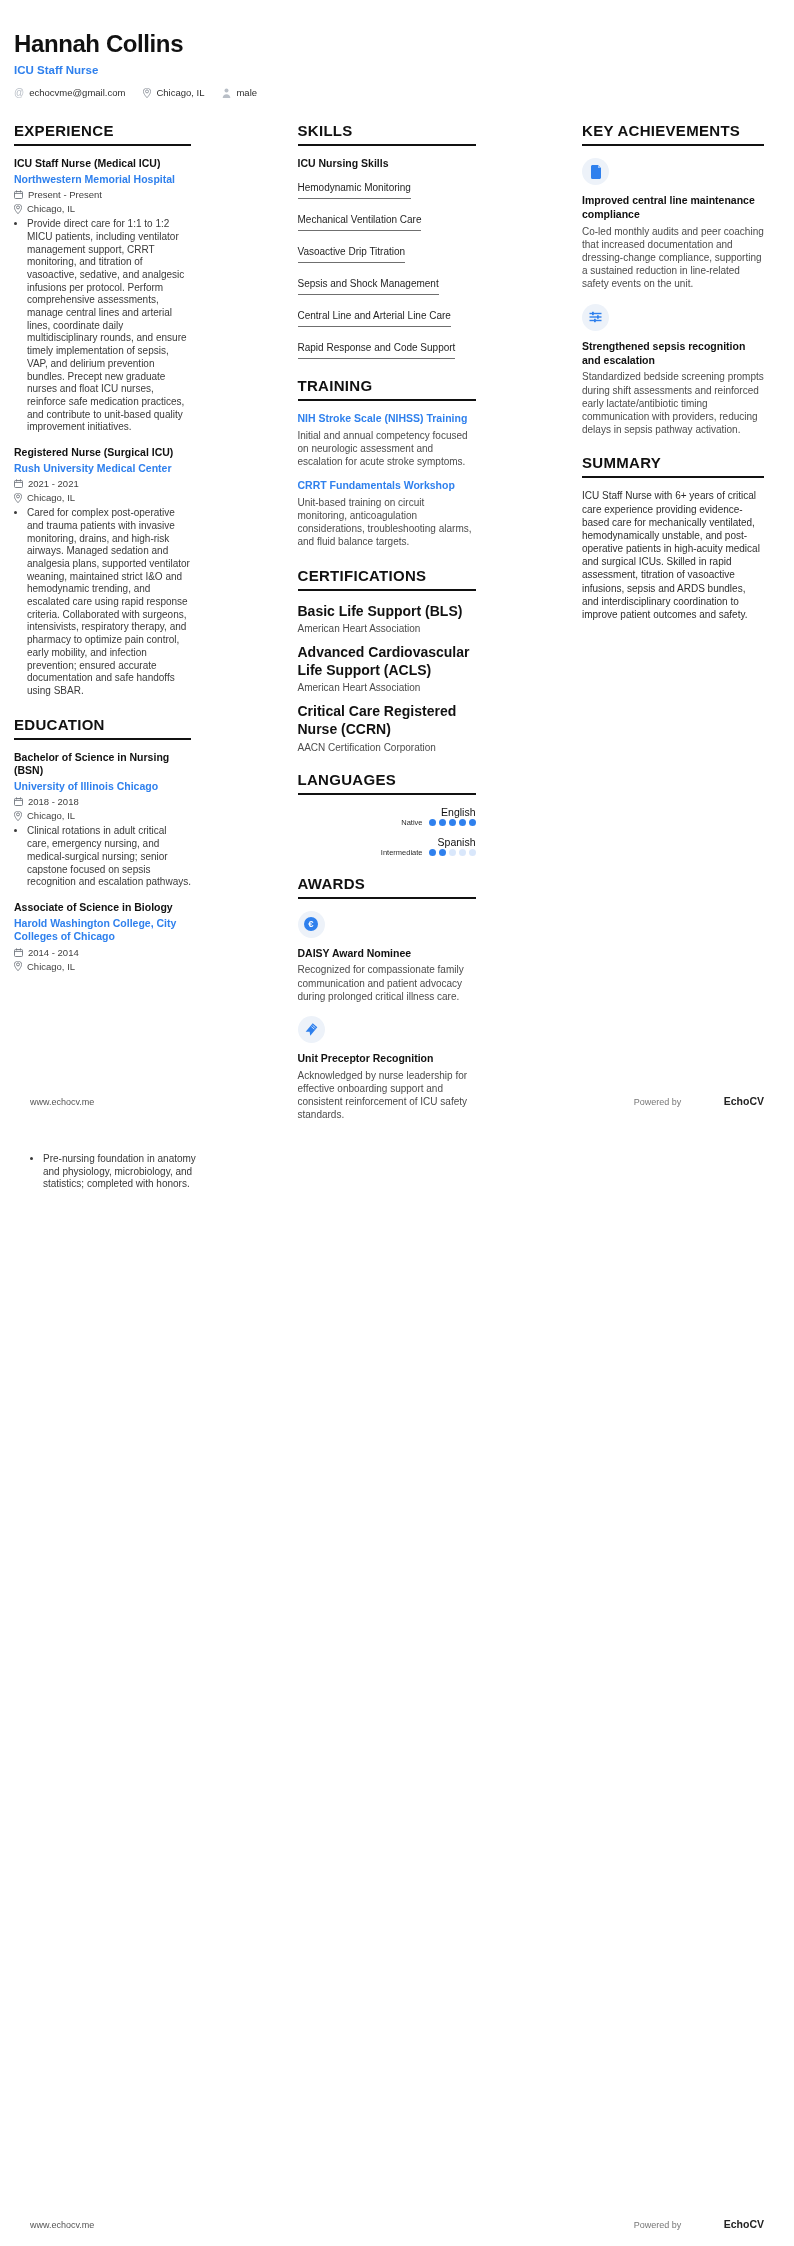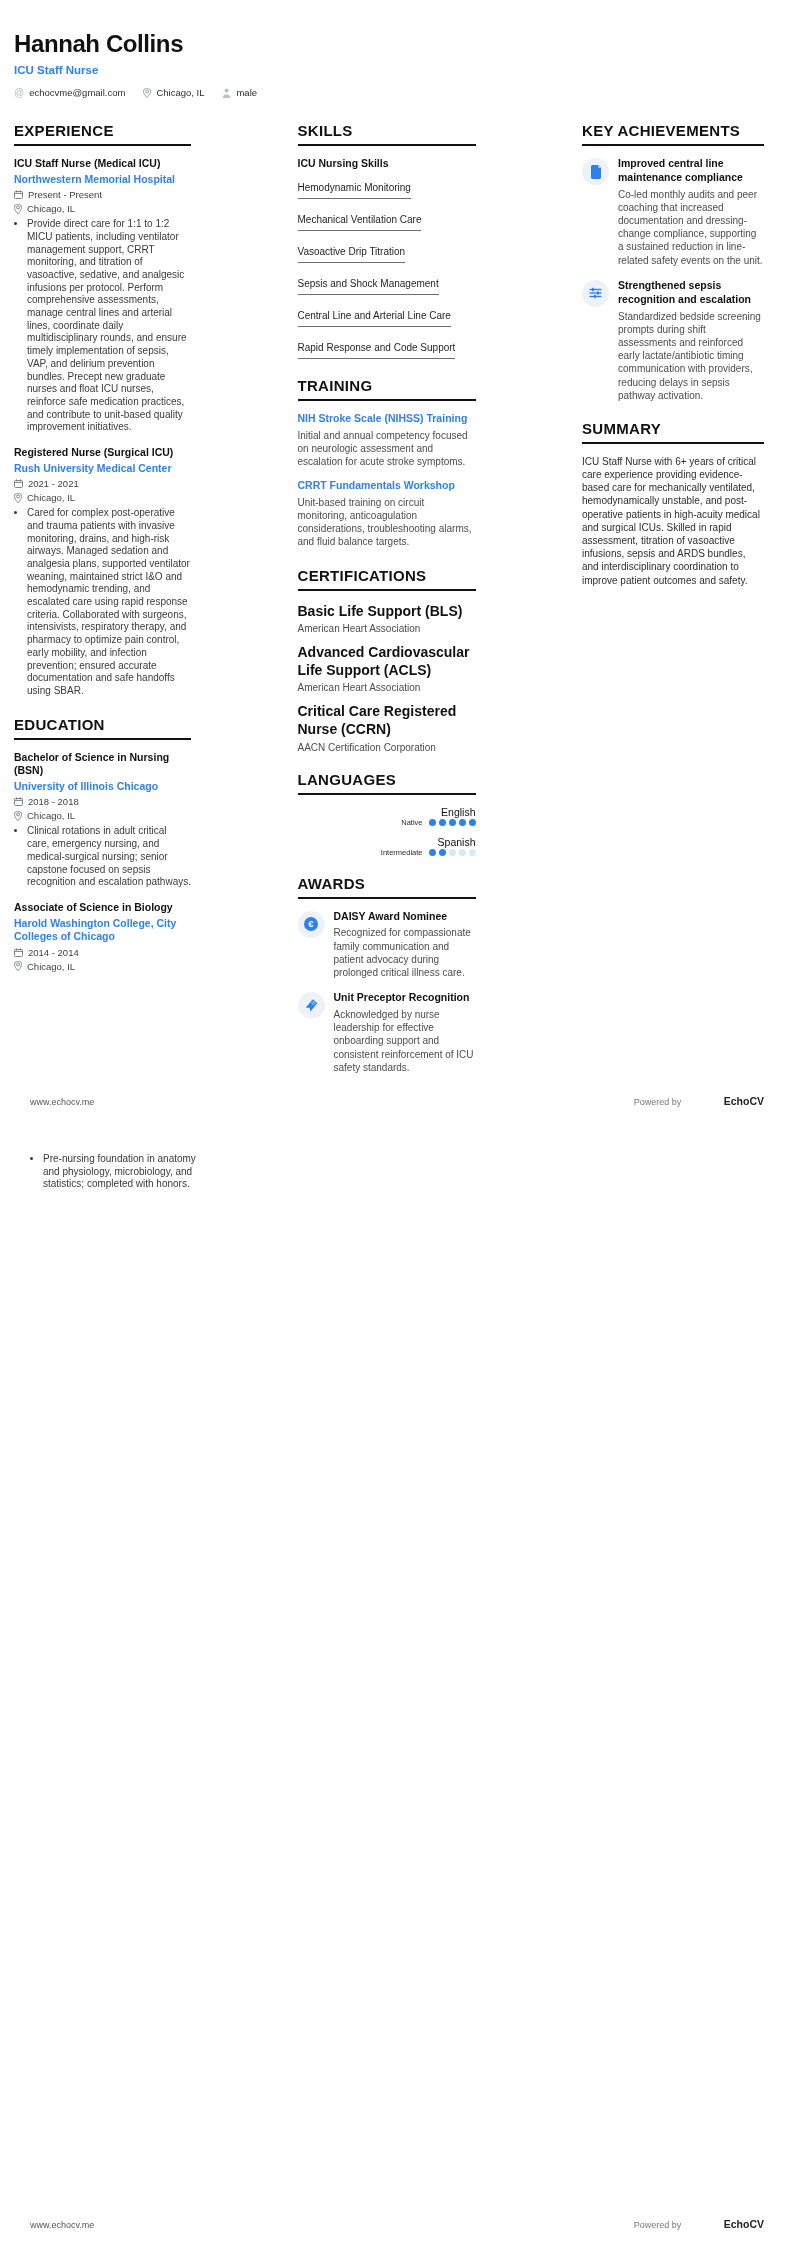--- a/index.html
+++ b/index.html
@@ -55,21 +55,21 @@
   
   .lang-row { display: flex; align-items: flex-end; justify-content: space-between; margin-bottom: 9px; flex-direction: column; }
   .lang-name { font-size: 10.5px; color: #111; }
   .lang-right { display: flex; align-items: center; gap: 6px; }
   .lang-level { font-size: 7.5px; color: #2c2c2c; margin-left: 24px; }
   .dots { display: flex; gap: 3px; }
   .dot { width: 7px; height: 7px; border-radius: 50%; background: #d9e7fb; }
   .dot.filled { background: #2f80ed; }
 
   
-  .iconrow { display: flex; gap: 9px; margin-bottom: 12px; }
+  .iconrow { display: flex; gap: 9px; margin-bottom: 12px; flex-direction: column; }
   .icon-circle { width: 27px; height: 27px; min-width: 27px; border-radius: 50%; background: #edf2f9;
                  display: flex; align-items: center; justify-content: center; margin-top: 1px; }
   .iconrow .body { flex: 1; }
   .ach-name { font-size: 10.5px; font-weight: 700; line-height: 1.32; color: #111; margin-bottom: 3px; }
   .euro-badge { width: 14px; height: 14px; border-radius: 50%; background: #2f80ed; color: #fff;
                 font-size: 9.5px; line-height: 14px; text-align: center; font-weight: 700; }
 
   
   .page-footer { position: absolute; left: 30px; right: 30px; bottom: 14px;
                  display: flex; justify-content: space-between; align-items: baseline; }

